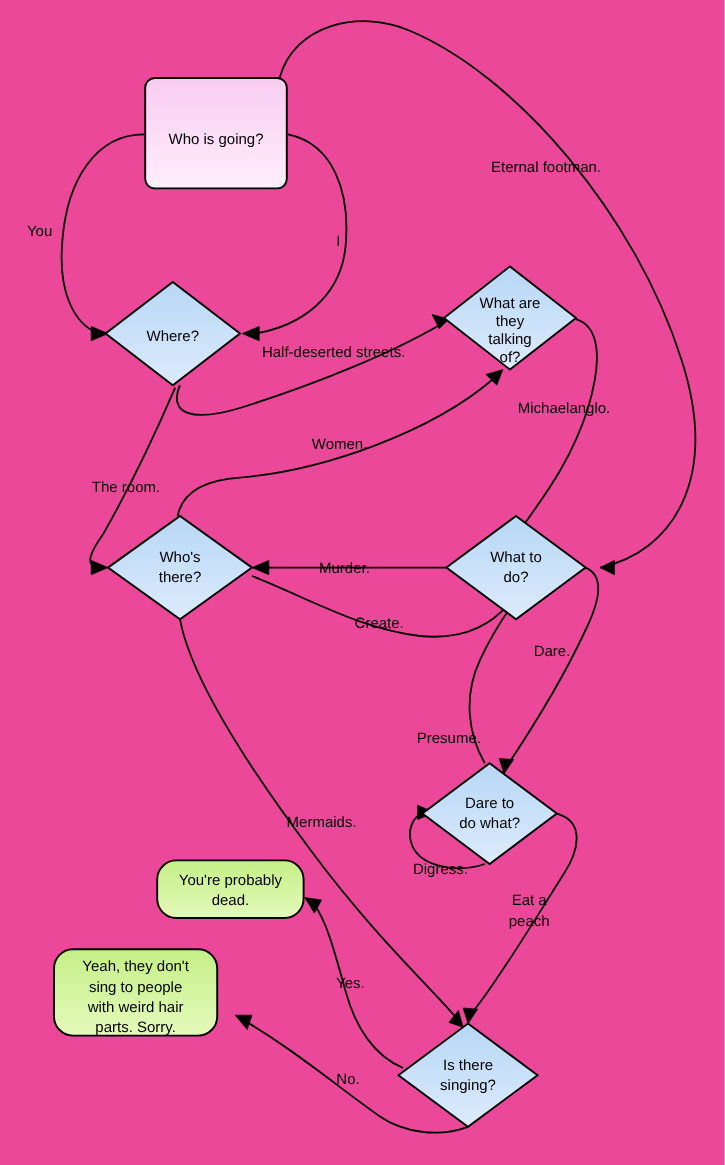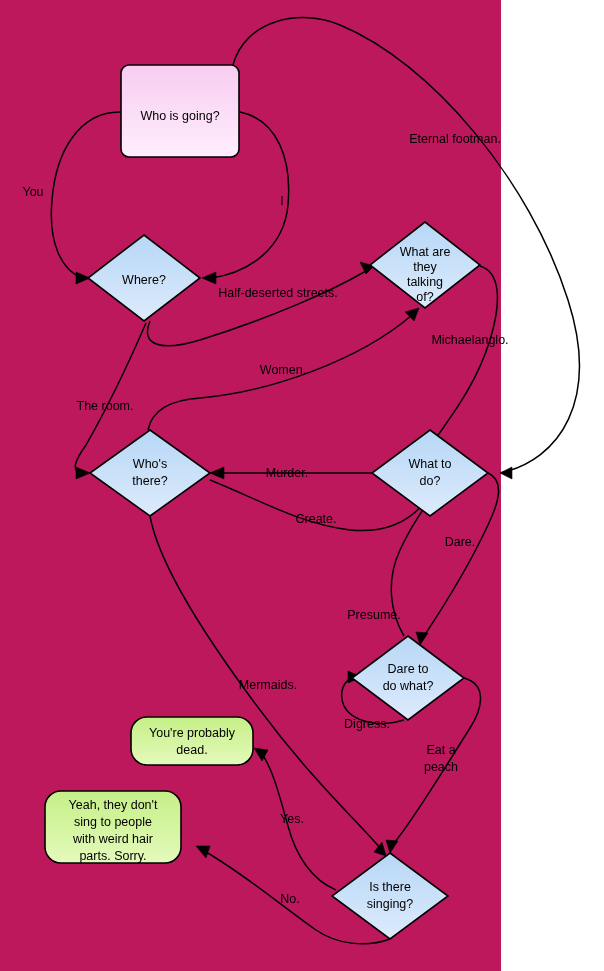--- a/index.html
+++ b/index.html
@@ -8,23 +8,23 @@
     background: #ffffff;
   }
   body {
     width: 604px;
     height: 971px;
     font-family: "Liberation Sans", sans-serif;
     overflow: hidden;
   }
   #flowchart-root {
     position: relative;
-    width: 501px;
+    width: 604px;
     height: 971px;
-    background: #be185d;
+    background: #ec4899;
   }
   svg.chart-svg {
     display: block;
     width: 604px;
     height: 971px;
   }
   .node-shape {
     stroke: #000000;
     stroke-width: 1.6;
   }

